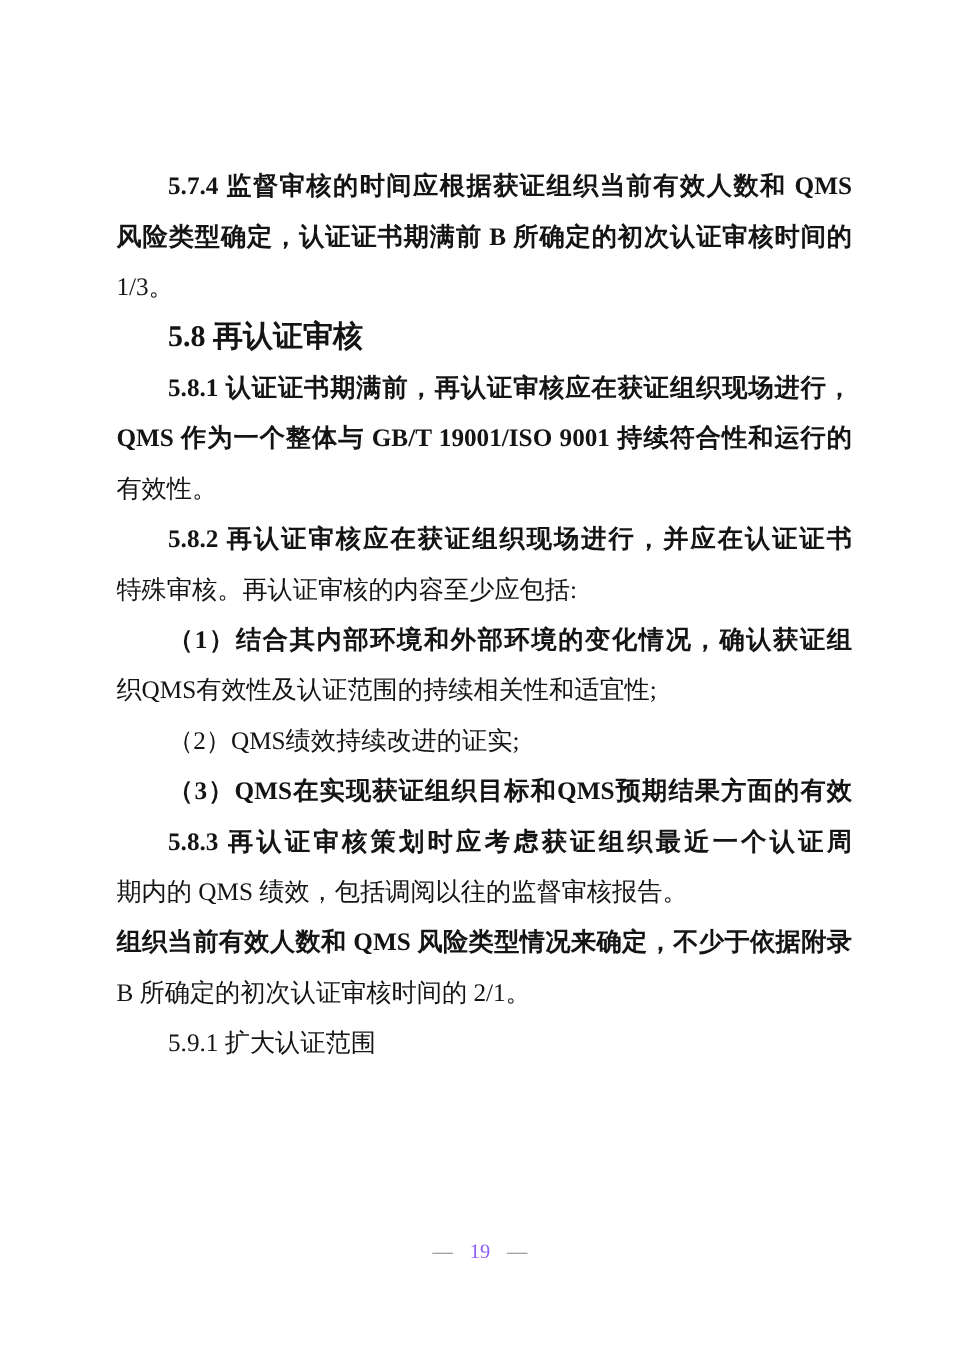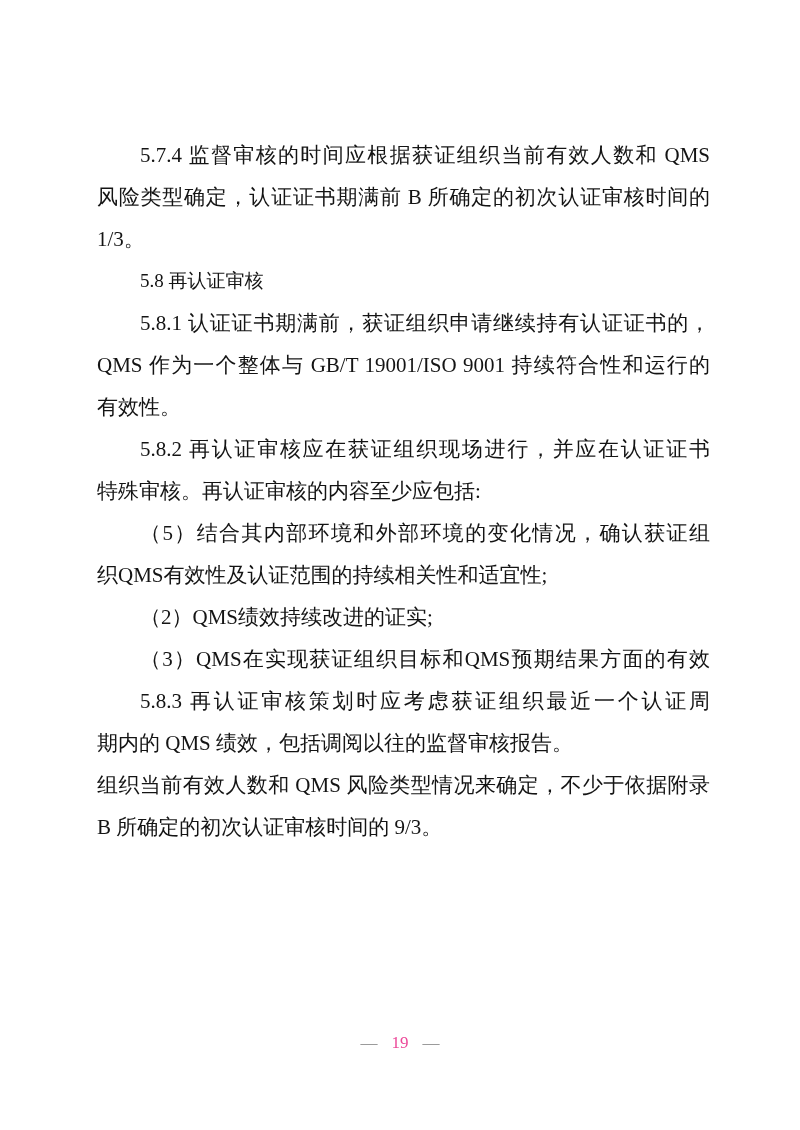--- a/index.html
+++ b/index.html
@@ -22,53 +22,55 @@
     height:42px;
     white-space:normal;
     overflow:hidden;
   }
   .indent{text-indent:43px;}
   .just{
     text-align:justify;
     text-align-last:justify;
     -moz-text-align-last:justify;
     text-justify:inter-character;
+    font-weight:bold;
   }
-  .bold{font-weight:400;font-size:19px;}
+  .bold{font-weight:700;font-size:25px;}
   .footer{
     position:absolute;
     left:0;top:1030px;width:100%;
     text-align:center;
     font-size:17px;
     line-height:26px;
     color:#222222;
   }
   .footer .dash{color:#8a8a8a;}
-  .footer .num{margin:0 14px;color:#ec4899;}
+  .footer .num{margin:0 14px;color:#8b5cf6;}
 </style>
 </head>
 <body>
 
 <div class="page">
   <div class="content">
     <div class="line indent just">5.7.4 监督审核的时间应根据获证组织当前有效人数和 QMS</div>
     <div class="line just">风险类型确定，认证证书期满前 B 所确定的初次认证审核时间的</div>
     <div class="line">1/3。</div>
     <div class="line indent bold">5.8 再认证审核</div>
-    <div class="line indent just">5.8.1 认证证书期满前，获证组织申请继续持有认证证书的，</div>
+    <div class="line indent just">5.8.1 认证证书期满前，再认证审核应在获证组织现场进行，</div>
     <div class="line just">QMS 作为一个整体与 GB/T 19001/ISO 9001 持续符合性和运行的</div>
     <div class="line">有效性。</div>
     <div class="line indent just">5.8.2 再认证审核应在获证组织现场进行，并应在认证证书</div>
     <div class="line">特殊审核。再认证审核的内容至少应包括:</div>
-    <div class="line indent just">（5）结合其内部环境和外部环境的变化情况，确认获证组</div>
+    <div class="line indent just">（1）结合其内部环境和外部环境的变化情况，确认获证组</div>
     <div class="line">织QMS有效性及认证范围的持续相关性和适宜性;</div>
     <div class="line indent">（2）QMS绩效持续改进的证实;</div>
     <div class="line indent just">（3）QMS在实现获证组织目标和QMS预期结果方面的有效性。</div>
     <div class="line indent just">5.8.3 再认证审核策划时应考虑获证组织最近一个认证周</div>
     <div class="line">期内的 QMS 绩效，包括调阅以往的监督审核报告。</div>
     <div class="line just">组织当前有效人数和 QMS 风险类型情况来确定，不少于依据附录</div>
-    <div class="line">B 所确定的初次认证审核时间的 9/3。</div>
+    <div class="line">B 所确定的初次认证审核时间的 2/1。</div>
+    <div class="line indent">5.9.1 扩大认证范围</div>
   </div>
 
   <div class="footer">
     <span class="dash">—</span><span class="num">19</span><span class="dash">—</span>
   </div>
 </div>
 
 </body></html>

